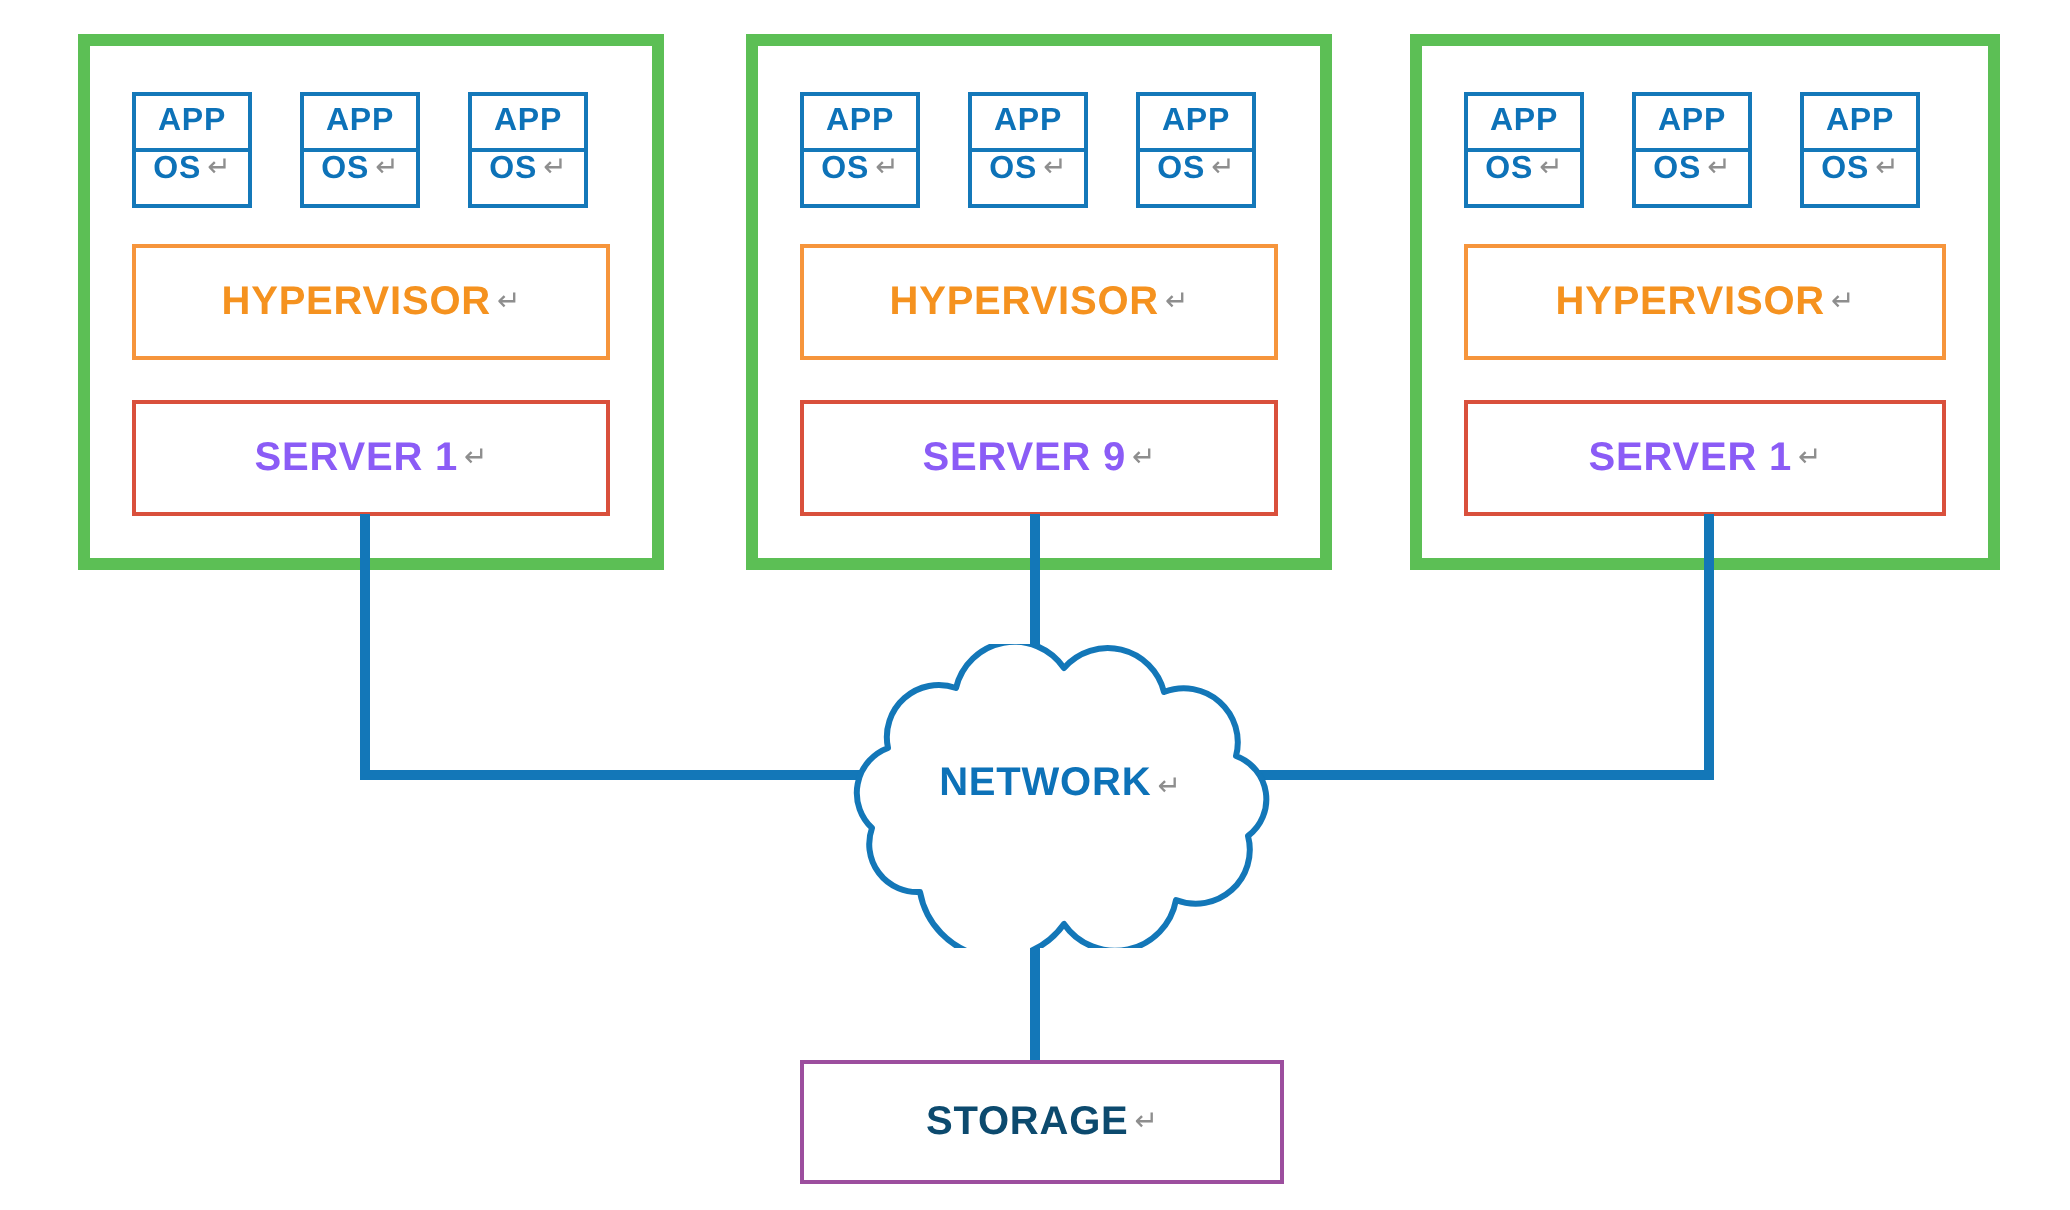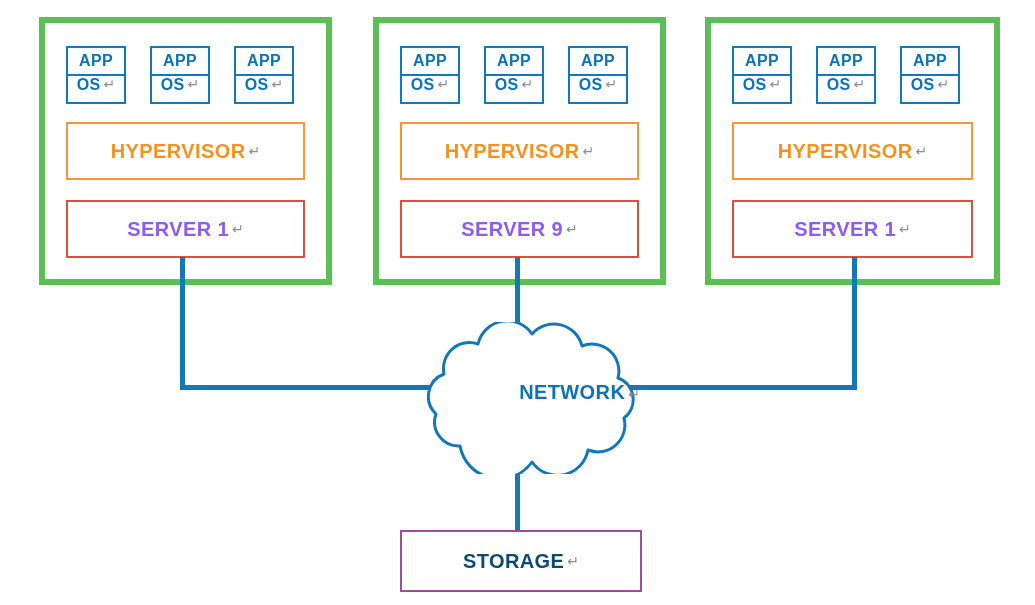--- a/index.html
+++ b/index.html
@@ -59,21 +59,21 @@
   .c-s2-v   { left:515px; top:257px; width:5px;  height:85px; }
   .c-s3-v   { left:852px; top:257px; width:5px;  height:131px; }
   .c-right-h{ left:608px; top:385px; width:249px; height:5px; }
   .c-stor-v { left:515px; top:445px; width:5px;  height:85px; }
 
   
   .cloud-wrap { position:absolute; left:420px; top:322px; width:220px; height:152px; z-index:2; }
   .cloud-wrap svg { position:absolute; left:0; top:0; }
   .cloud-label {
     position:absolute; left:0; top:46%; width:100%; transform:translateY(-50%);
-    text-align:right; z-index:3;
+    text-align:center; z-index:3;
   }
 
   
   .storage-box {
     position:absolute; left:400px; top:530px; width:242px; height:62px;
     border:2px solid #9C4E9E; background:#ffffff; z-index:2;
     display:flex; align-items:center; justify-content:center;
   }
 </style>
 </head>

